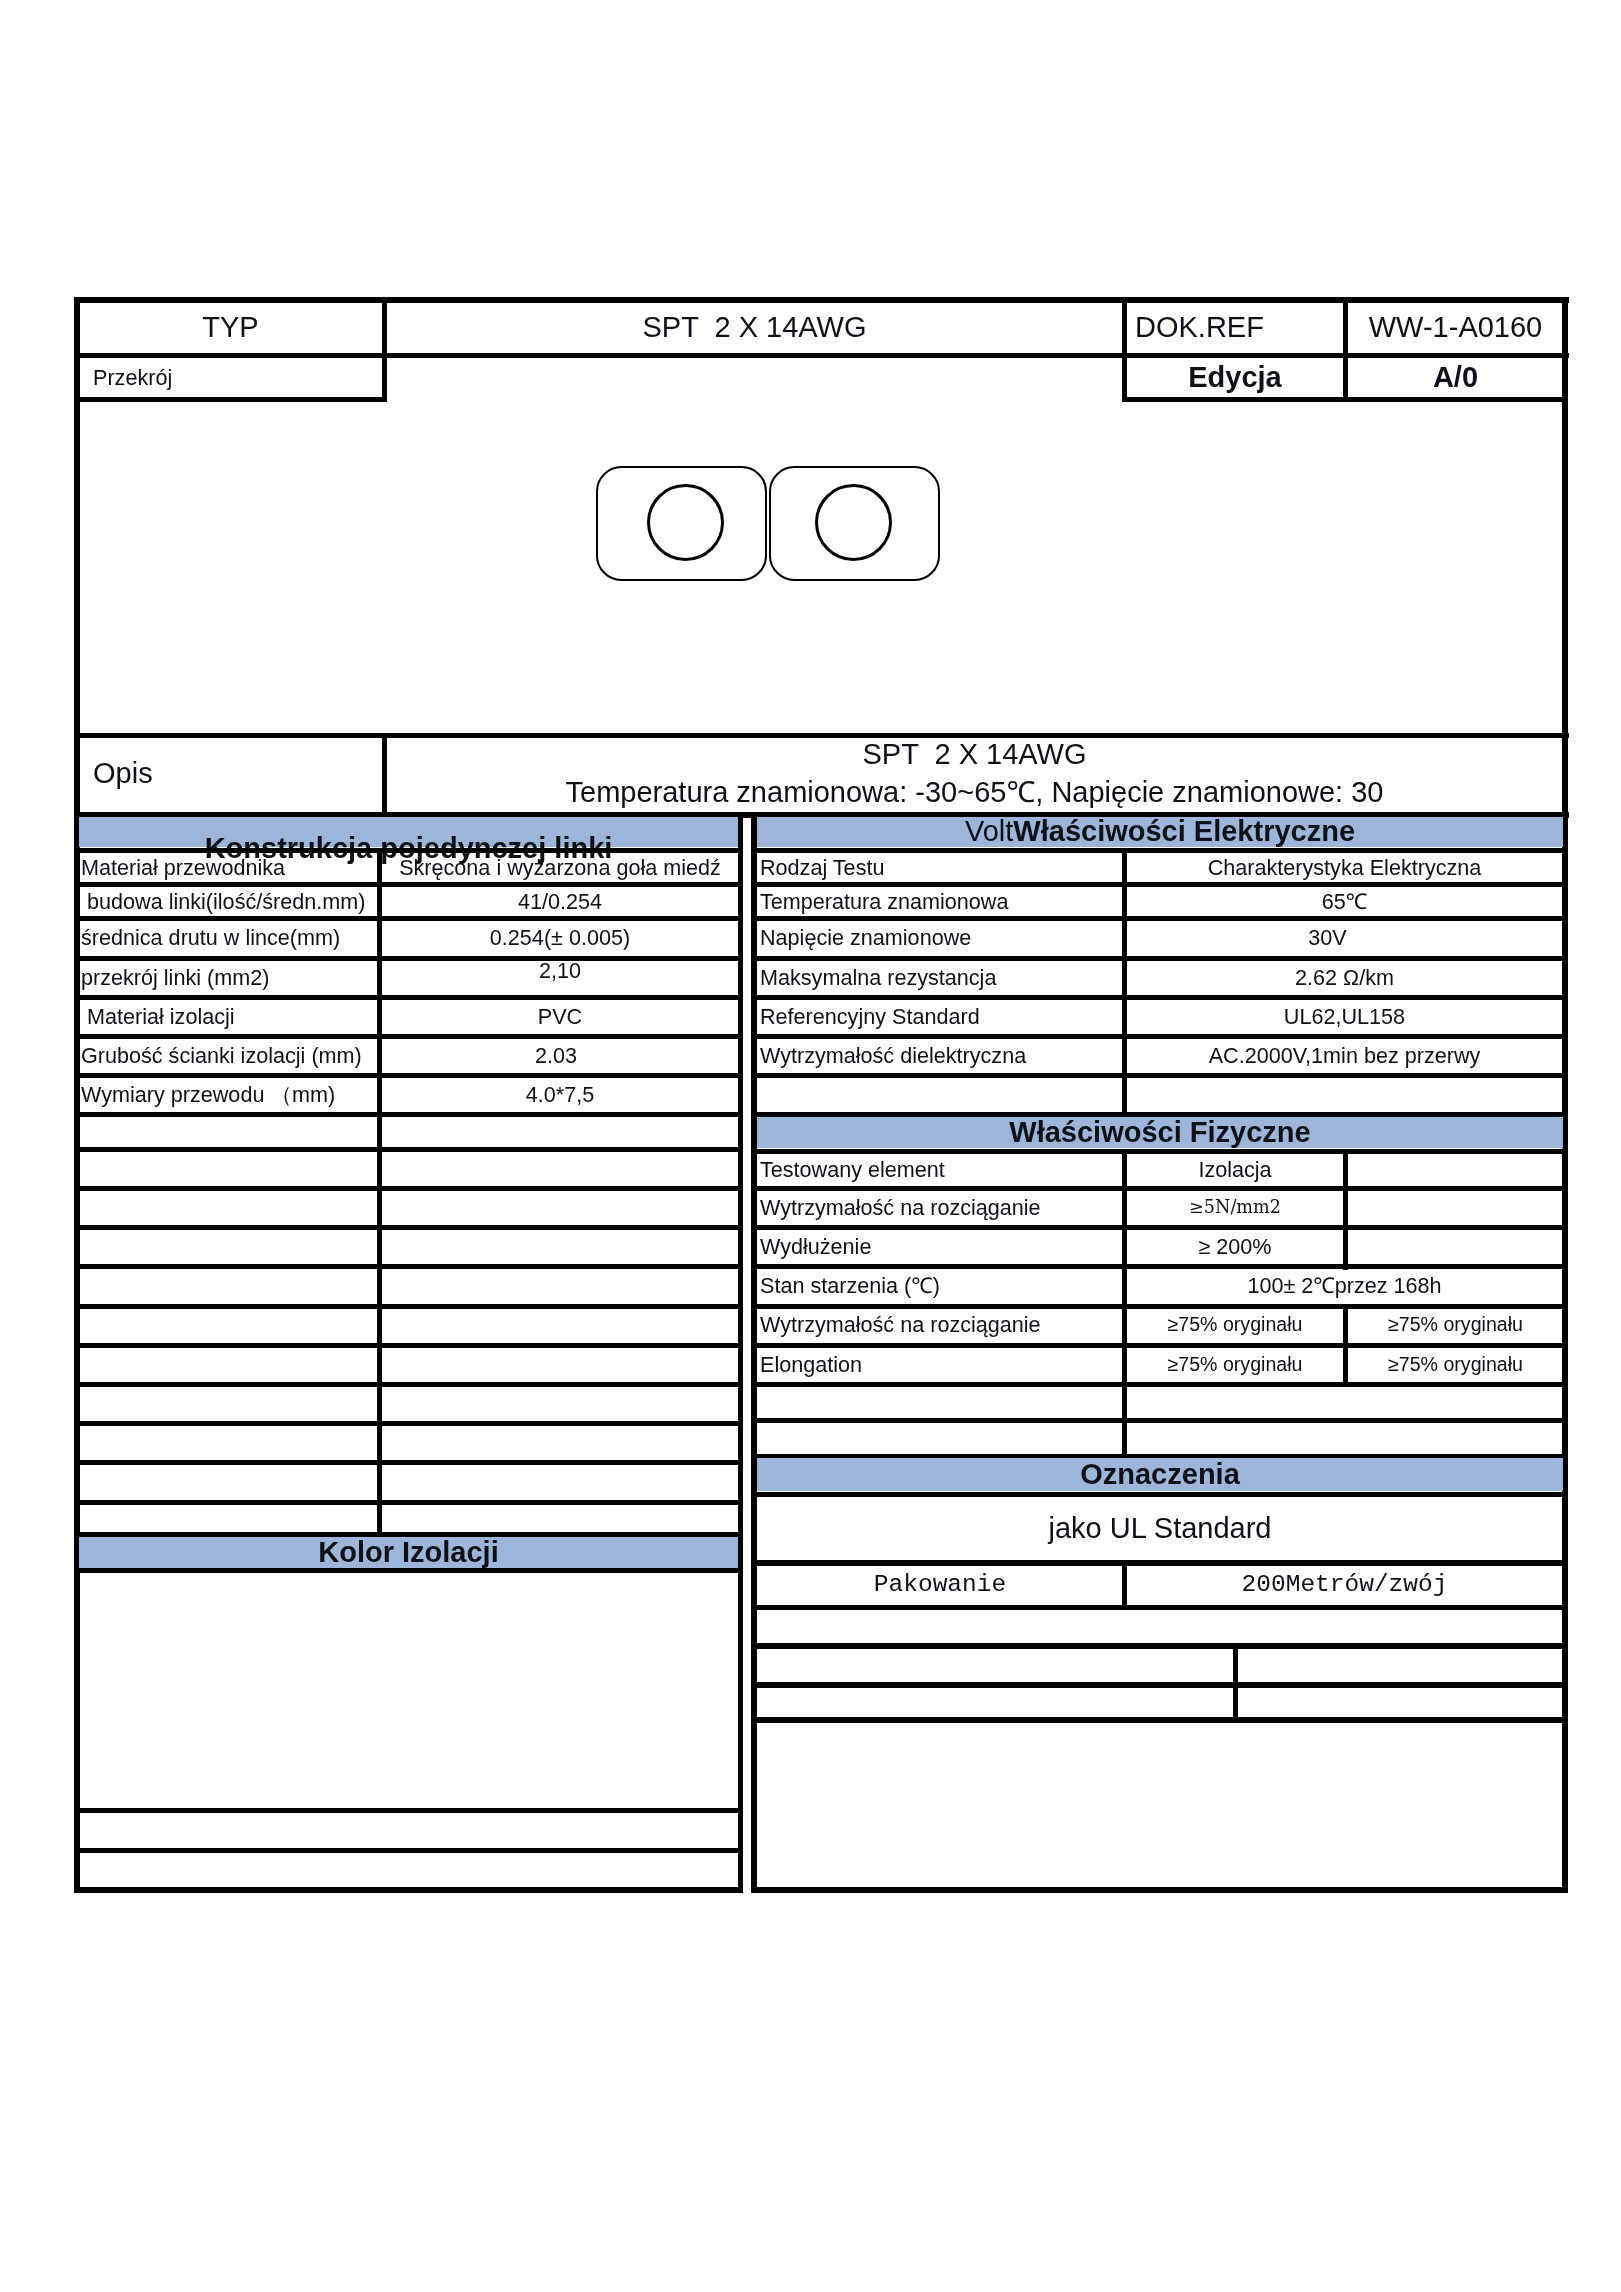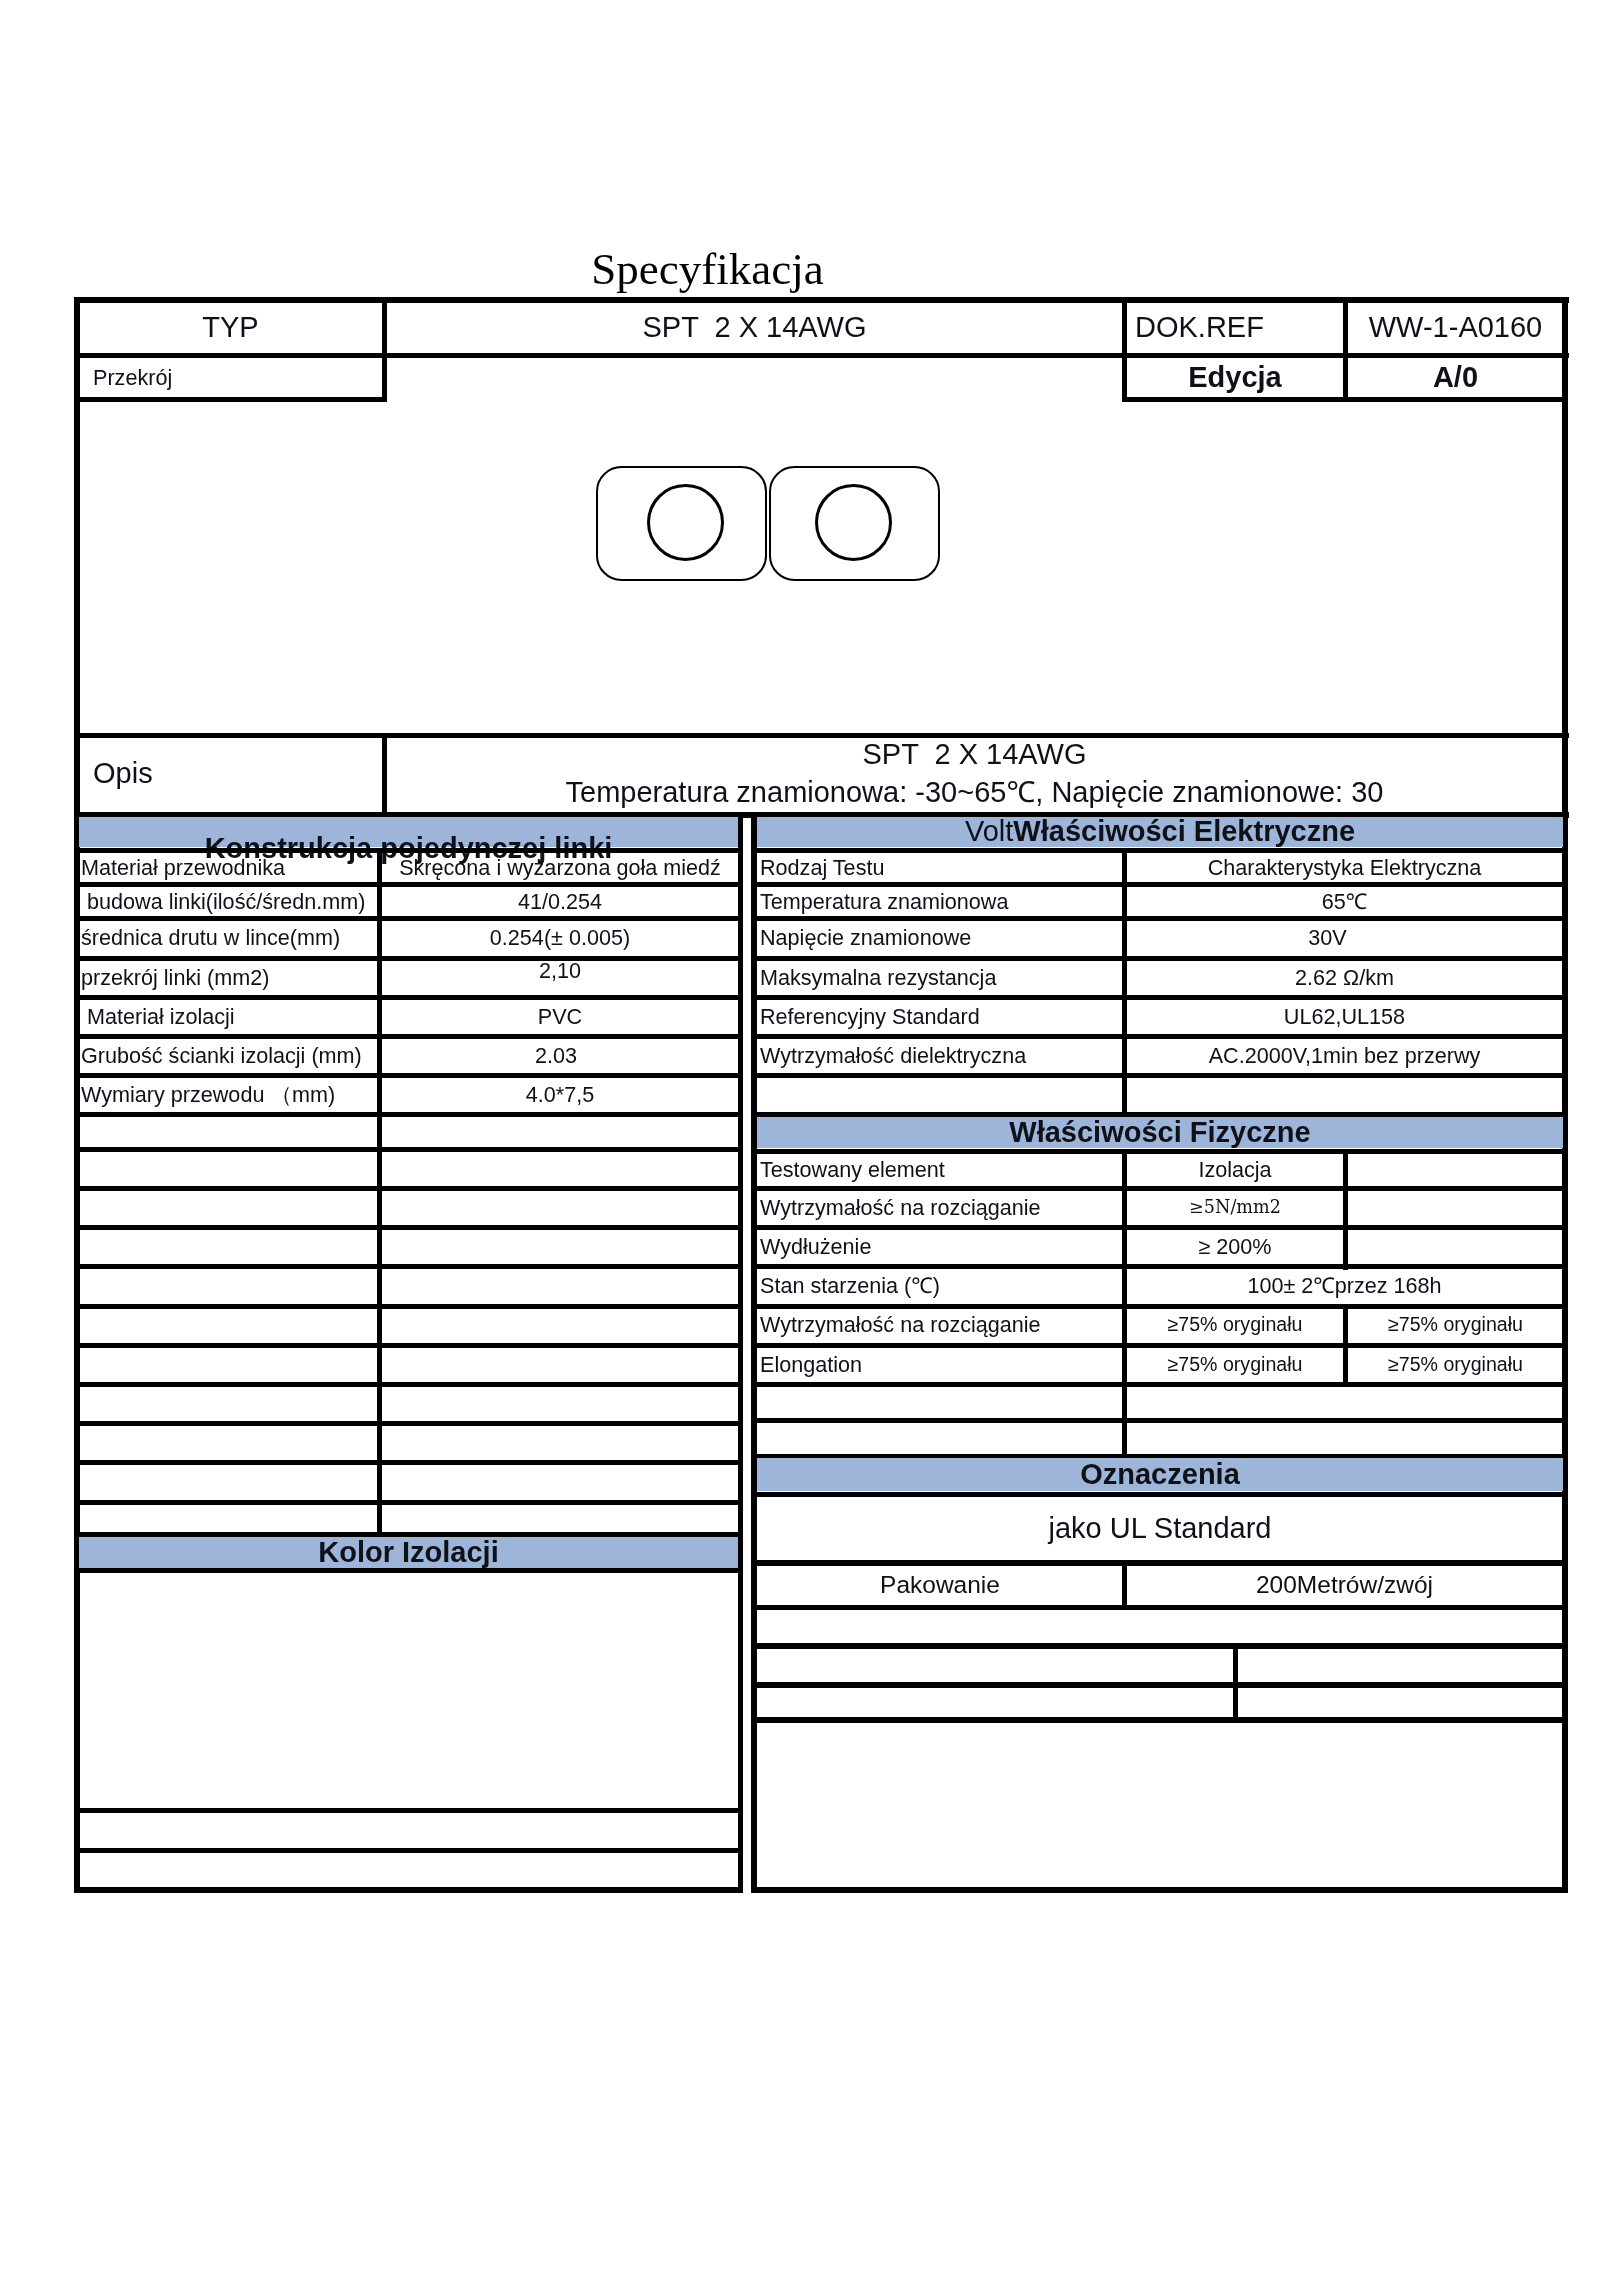--- a/index.html
+++ b/index.html
@@ -15,38 +15,37 @@
   }
   .hl, .vl { position:absolute; background:#000; }
   .band { position:absolute; background:var(--blue); }
   .cell {
     position:absolute; display:flex; align-items:center;
     font-size:21.6px; color:var(--ink); white-space:pre; line-height:1.1;
   }
   .c { justify-content:center; text-align:center; }
   .b { font-weight:bold; }
   .f24 { font-size:29px; }
-  .f25 { font-size:24.5px; }
+  .f25 { font-size:24.5px;font-family:Liberation Mono, monospace; }
   .small-serif { font-family:"DejaVu Serif", serif; font-size:17.6px; }
   .f20 { font-size:19.6px; }
   .topstart { align-items:flex-start; }
   .rect {
     position:absolute; border:2px solid #000; border-radius:25.5px; background:#fff;
   }
   .circ {
     position:absolute; border:3.9px solid #000; border-radius:50%; background:#fff;
   }
   .hdr-prefix { font-weight:normal; }
 </style>
 </head>
 <body>
 
 <div class="page">
 
-  <div class="title">Specyfikacja</div>
 
   <div class="hl" style="left:74px;top:297px;width:1495px;height:5.9px"></div>
   <div class="hl" style="left:74px;top:353px;width:1495px;height:4.9px"></div>
   <div class="hl" style="left:74px;top:397px;width:309px;height:4.9px"></div>
   <div class="hl" style="left:1122px;top:397px;width:446px;height:4.9px"></div>
   <div class="hl" style="left:74px;top:733px;width:1495px;height:4.9px"></div>
   <div class="hl" style="left:74px;top:812px;width:1495px;height:5.9px"></div>
   <div class="vl" style="left:74px;top:297px;width:5.9px;height:520px"></div>
   <div class="vl" style="left:1562px;top:297px;width:5.9px;height:520px"></div>
   <div class="vl" style="left:382px;top:297px;width:4.9px;height:105px"></div>

